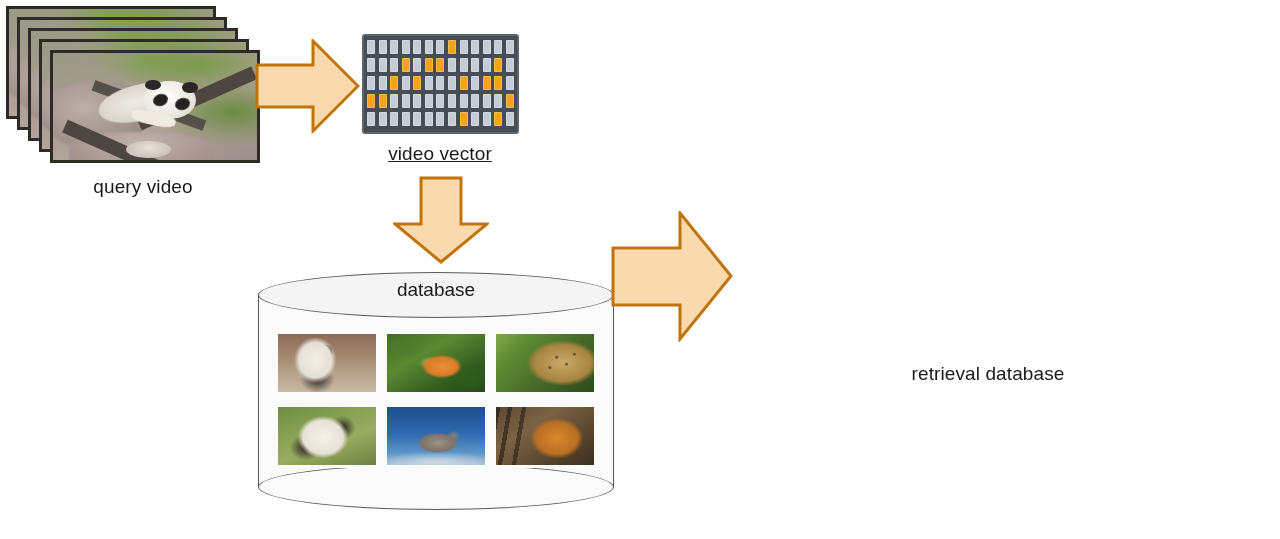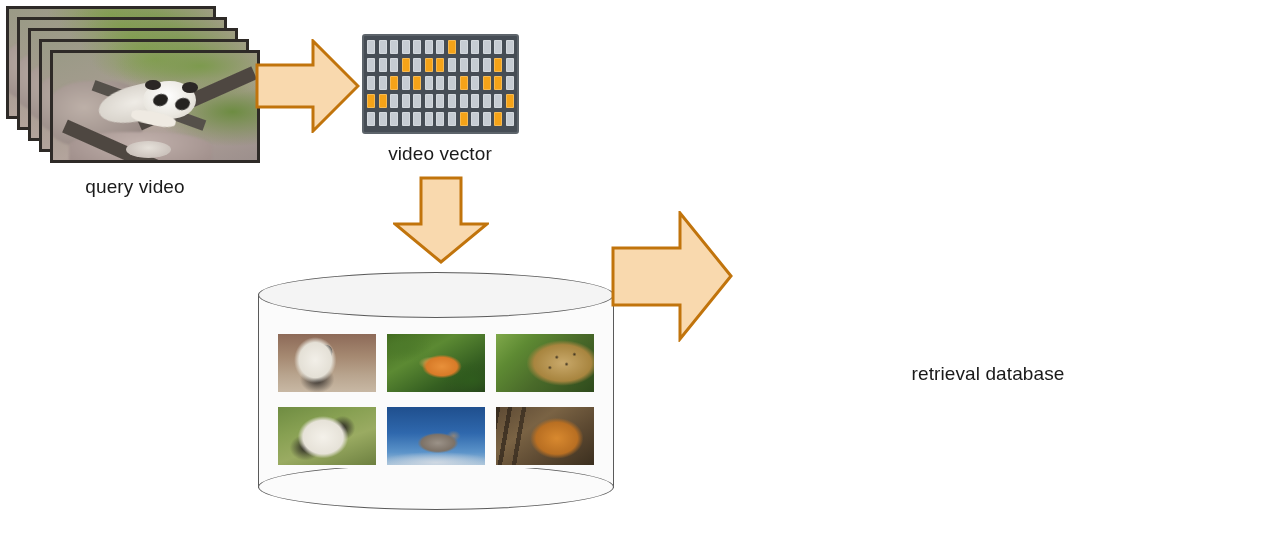--- a/index.html
+++ b/index.html
@@ -209,22 +209,22 @@
       linear-gradient(180deg, #1f4f8e 0%, #2f68ad 45%, #5b93c9 78%, #a9c4da 100%);
   }
   .th-tiger2 {
     background:
       radial-gradient(ellipse 34% 44% at 62% 54%, #d8892f 0%, #b96f22 62%, rgba(185,111,34,0) 80%),
       linear-gradient(100deg, rgba(45,35,25,.75) 0 4%, rgba(45,35,25,0) 4% 11%, rgba(45,35,25,.7) 11% 15%, rgba(45,35,25,0) 15% 24%, rgba(45,35,25,.65) 24% 28%, rgba(45,35,25,0) 28% 100%),
       linear-gradient(145deg, #5d4a34 0%, #7a6344 35%, #5a4730 68%, #3b2f1f 100%);
   }
 
   #retrieval-label { left: 818px; top: 363px; width: 340px; }
-  #query-label { left: 6px; top: 176px; width: 258px; }
-  #vector-label { left: 345px; top: 143px; width: 190px; }
+  #query-label { left: 14px; top: 176px; width: 258px; }
+  #vector-label { left: 345px; top: 143px; width: 190px; text-decoration: underline; }
 
   .table-clip { position: absolute; left: 734px; top: 201px; width: 546px; height: 142px; overflow: hidden; }
 </style>
 </head>
 <body>
 
 <div class="abs" id="query-stack">
   <div class="vframe" style="left:0px;  top:0px;">
     <div class="scene">
       <div class="grass"></div>
@@ -409,20 +409,21 @@
   <svg width="96" height="88" viewBox="0 0 96 88">
     <polygon points="28,2 68,2 68,48 94,48 48,86 2,48 28,48" fill="#f9d9ae" stroke="#c1740c" stroke-width="3" stroke-linejoin="miter"></polygon>
   </svg>
 </div>
 
 <div class="abs" id="database">
   <div class="cyl-body"></div>
   <div class="cyl-bottom"></div>
   <div class="cyl-bottom-mask"></div>
   <div class="cyl-top"></div>
+  <div id="db-label">database</div>
   <div id="db-grid">
     <div class="thumb">
         <div class="th-panda1"></div>
       </div>
     <div class="thumb">
         <div class="th-tiger1"></div>
       </div>
     <div class="thumb">
         <div class="th-leopard"></div>
       </div>

